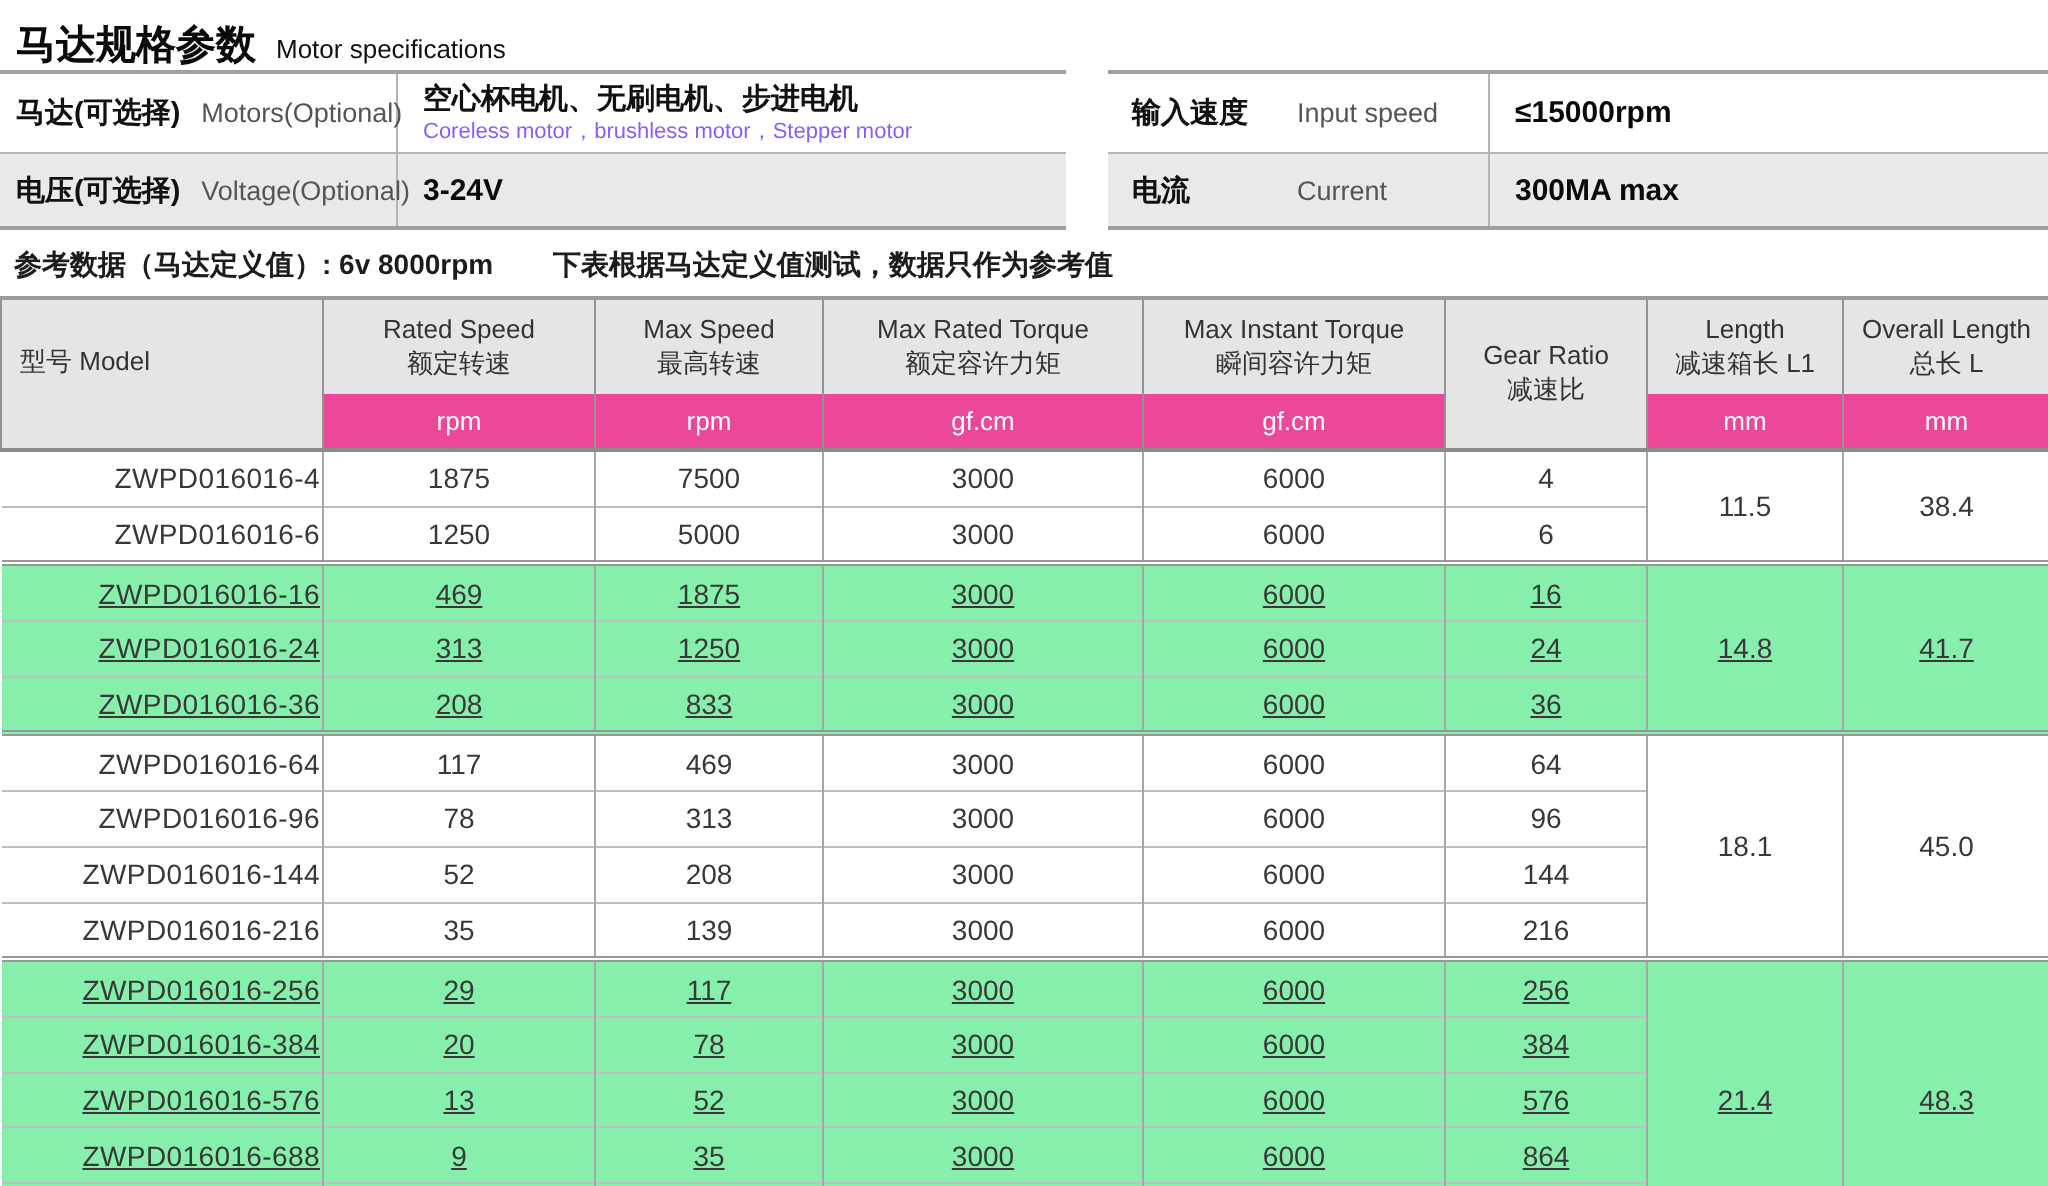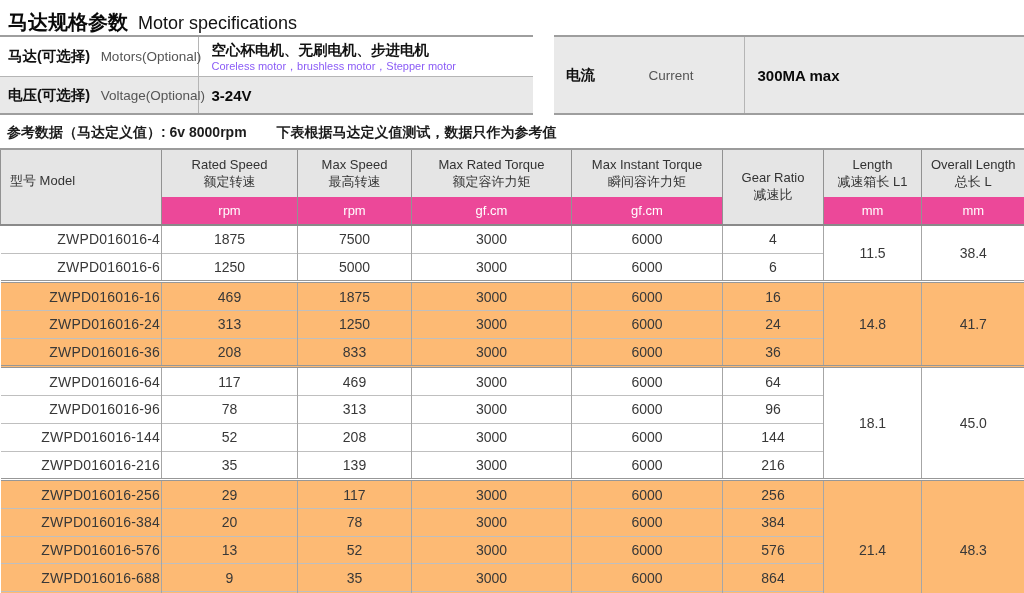--- a/index.html
+++ b/index.html
@@ -2,21 +2,21 @@
 <html><head>
 <meta charset="utf-8">
 <style>
   html,body{margin:0;padding:0;background:#fff;}
   body{width:1024px;height:593px;overflow:hidden;
        font-family:"Liberation Sans","DejaVu Sans",sans-serif;color:#222;}
 
   
   .title-row{display:flex;align-items:baseline;gap:10px;padding:9px 0 0 8px;height:24px;}
   .title-zh{font-size:20px;font-weight:bold;color:#0a0a0a;}
-  .title-en{font-size:18px;color:#111;}
+  .title-en{font-size:13px;color:#111;}
 
   
   .spec-wrap{display:flex;margin-top:2px;}
   table.spec{border-collapse:collapse;border-top:2px solid #9e9e9e;border-bottom:2px solid #9e9e9e;table-layout:fixed;}
   table.spec.left{width:533px;}
   .spec-gap{width:21px;flex:0 0 21px;}
   table.spec.right{width:470px;}
   .spec td{vertical-align:middle;}
   .spec tr.r1 td{height:37px;}
   .spec tr.r2 td{height:34px;border-top:1px solid #b5b5b5;}
@@ -42,21 +42,21 @@
   .main tr.hunits th{background:#ec4899;color:#fff;font-size:13px;height:25px;
                      border-left:1px solid #929292;border-bottom:2px solid #8a8a8a;}
   .main th.model-h{background:#d6d6d6;text-align:left;padding:0 0 12px 9px;font-size:15px;color:#2b2b2b;
                    vertical-align:bottom;border-left:none;border-bottom:2px solid #8a8a8a;}
   .main th.gear-h{background:#d6d6d6;font-size:13px;color:#333;vertical-align:middle;border-bottom:2px solid #8a8a8a;}
   .main th:first-child{border-left:none;}
   .main tbody td{height:24.7px;text-align:center;font-size:14px;color:#383838;
                  border-left:1px solid #a6a6a6;border-top:1px solid #bfbfbf;vertical-align:middle;}
   .main tbody td:first-child{border-left:none;text-align:right;padding-left:9px;letter-spacing:.2px;}
   .main tbody tr.g-first td{border-top:3px double #979797;}
-  .main tbody tr.g-gray td{background:#fdba74;}
+  .main tbody tr.g-gray td{background:#86efac;text-decoration:underline;}
   .main td.span-cell{font-size:14px;}
 </style>
 </head>
 <body>
 
 <div class="title-row">
   <span class="title-zh">马达规格参数</span>
   <span class="title-en">Motor specifications</span>
 </div>
 
@@ -88,20 +88,27 @@
     </table>
 
   <div class="spec-gap"></div>
 
   <table class="spec right">
     <colgroup>
         <col style="width:190px">
         <col>
       </colgroup>
     <tbody>
+        <tr class="r1">
+      <td class="lbl">
+        <span class="lbl-zh">输入速度</span>
+        <span class="lbl-en">Input speed</span>
+      </td>
+      <td class="val val-strong">≤15000rpm</td>
+    </tr>
     <tr class="r2 gray">
       <td class="lbl">
         <span class="lbl-zh">电流</span>
         <span class="lbl-en">Current</span>
       </td>
       <td class="val val-strong">300MA max</td>
     </tr>
   </tbody>
     </table>
 </div>

